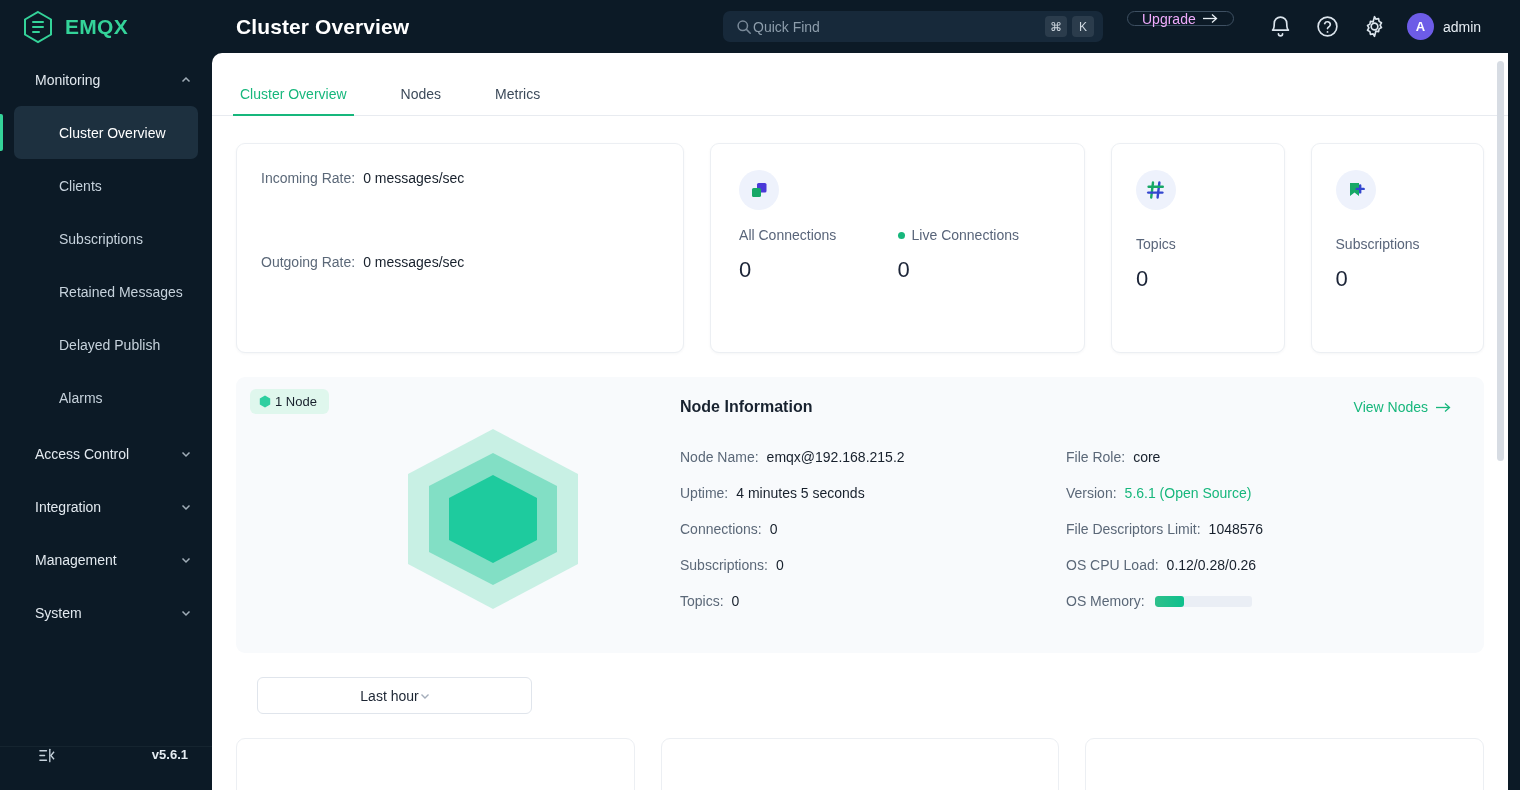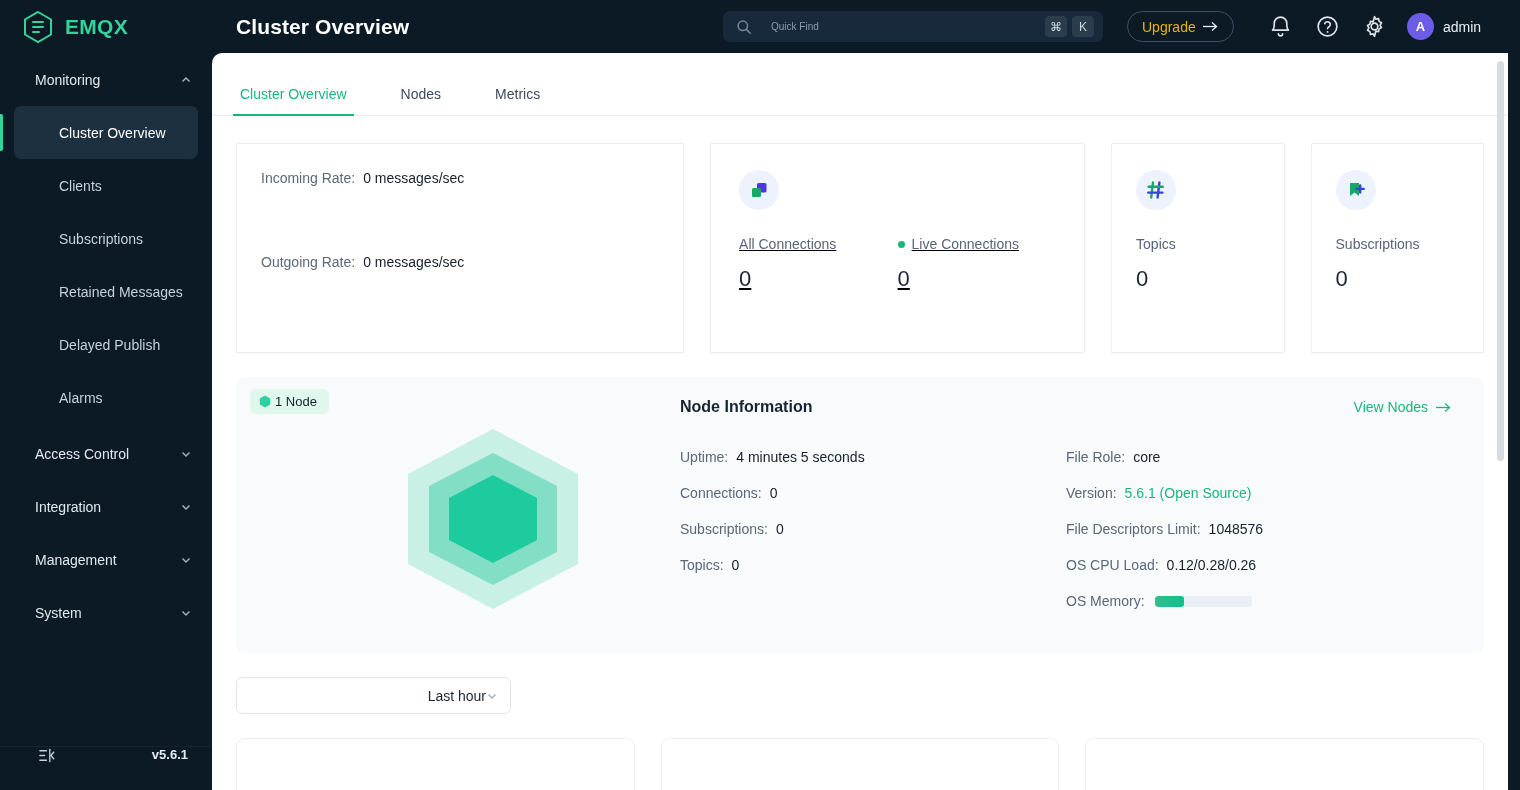--- a/index.html
+++ b/index.html
@@ -31,34 +31,34 @@
   }
   .search-wrap {
     position: absolute; left: 723px; top: 11px;
     width: 380px; height: 31px;
     background: #17293a; border-radius: 7px;
     display: flex; align-items: center; padding: 0 9px 0 13px;
   }
   .search-icon { width: 16px; height: 16px; flex: none; opacity: .75; }
   .search-input {
     flex: 1; background: transparent; border: none; outline: none;
-    color: #7dd3fc; font-size: 10px; font-family: inherit;
-    margin-left: 19px;
+    color: #7dd3fc; font-size: 14px; font-family: inherit;
+    margin-left: 1px;
   }
   .search-input::placeholder { color: #8d9dab; }
   .kbd {
     width: 22px; height: 21px; border-radius: 4px; background: #2b3c4c;
     color: #cfd8e0; font-size: 12px; display: flex;
     align-items: center; justify-content: center; margin-left: 5px;
   }
   .upgrade-btn {
     position: absolute; left: 1127px; top: 11px;
-    height: 31px; padding: 0 14px;
+    height: 15px; padding: 0 14px;
     border: 1px solid #3e5062; border-radius: 16px;
-    background: transparent; color: #eab308; font-size: 14px;
+    background: transparent; color: #f0abfc; font-size: 14px;
     display: flex; align-items: center; gap: 7px; cursor: pointer;
     font-family: inherit;
   }
   .ticon {
     position: absolute; top: 14px; width: 25px; height: 25px;
     color: #dbe4ec; cursor: pointer;
   }
   .ticon svg { width: 25px; height: 25px; display: block; }
   .avatar {
     position: absolute; left: 1407px; top: 13px;
@@ -122,38 +122,38 @@
   .tab.active { color: #17b77c; }
   .tab.active::after {
     content: ""; position: absolute; left: -3px; right: -3px; bottom: -1px;
     height: 2px; background: #17b77c;
   }
 
   .cards-row {
     display: flex; gap: 26px; padding: 27px 24px 0 24px;
   }
   .card {
-    background: #fff; border: 1px solid #eceff3; border-radius: 1px;
+    background: #fff; border: 1px solid #eceff3; border-radius: 9px;
     box-shadow: 0 1px 3px rgba(20,40,70,.045);
   }
   .card-rate { width: 453px; height: 210px; padding: 26px 24px; }
   .rate-row { display: flex; align-items: baseline; font-size: 14px; }
   .rate-row + .rate-row { margin-top: 68px; }
   .rate-label { color: #5b6878; }
   .rate-value { color: #17202c; margin-left: 8px; }
 
   .card-conn { width: 375px; height: 210px; padding: 26px 28px; }
   .card-small { width: 175px; height: 210px; padding: 26px 24px; }
 
   .stat-icon-bg {
     width: 40px; height: 40px; border-radius: 50%;
     background: #eef2fc;
     display: flex; align-items: center; justify-content: center;
   }
-  .conn-cols { display: flex; margin-top: 26px; text-decoration: underline; }
+  .conn-cols { display: flex; margin-top: 17px; }
   .conn-col { width: 172px; }
   .stat-label {
     font-size: 14px; color: #59657a; display: flex; align-items: center; gap: 7px;
   }
   .green-dot { width: 7px; height: 7px; border-radius: 50%; background: #17b77c; }
   .stat-value { font-size: 22px; color: #1b2437; margin-top: 14px; }
   .card-small .stat-label { margin-top: 26px; }
 
   
   .node-panel {
@@ -197,23 +197,24 @@
     margin-left: 10px; overflow: hidden;
   }
   .mem-fill {
     height: 11px; border-radius: 3px;
     background: linear-gradient(90deg,#2fc08b,#0ec08d);
   }
 
   .range-row { padding: 24px 24px 0 24px; }
   .range-select {
     width: 275px; height: 37px; border: 1px solid #e0e5ec; border-radius: 6px;
-    display: flex; align-items: center; justify-content: flex-end;
+    display: flex; align-items: center; justify-content: center;
     padding: 0 12px 0 14px; font-size: 14px; color: #1c2533; cursor: pointer;
     background: #fff;
+    margin-left: 21px;
   }
   .bottom-cards {
     display: flex; gap: 26px; padding: 24px 24px 0 24px;
   }
   .bottom-card {
     flex: 1; height: 120px; background: #fff;
     border: 1px solid #eceff3; border-radius: 9px;
   }
 
   .scrollbar-track {
@@ -441,20 +442,24 @@
           <svg width="16" height="11" viewBox="0 0 16 11">
             <line x1="0" y1="5.5" x2="13" y2="5.5" stroke="#17b77c" stroke-width="1.3"></line>
             <polyline points="9,1.5 13.5,5.5 9,9.5" fill="none" stroke="#17b77c" stroke-width="1.3"></polyline>
           </svg>
         </div>
       </div>
 
       <div class="info-grid">
         <div class="info-col">
           <div class="info-row">
+            <span class="info-key">Node Name:</span>
+            <span class="info-val">emqx@192.168.215.2</span>
+          </div>
+          <div class="info-row">
             <span class="info-key">Uptime:</span>
             <span class="info-val">4 minutes 5 seconds</span>
           </div>
           <div class="info-row">
             <span class="info-key">Connections:</span>
             <span class="info-val">0</span>
           </div>
           <div class="info-row">
             <span class="info-key">Subscriptions:</span>
             <span class="info-val">0</span>

